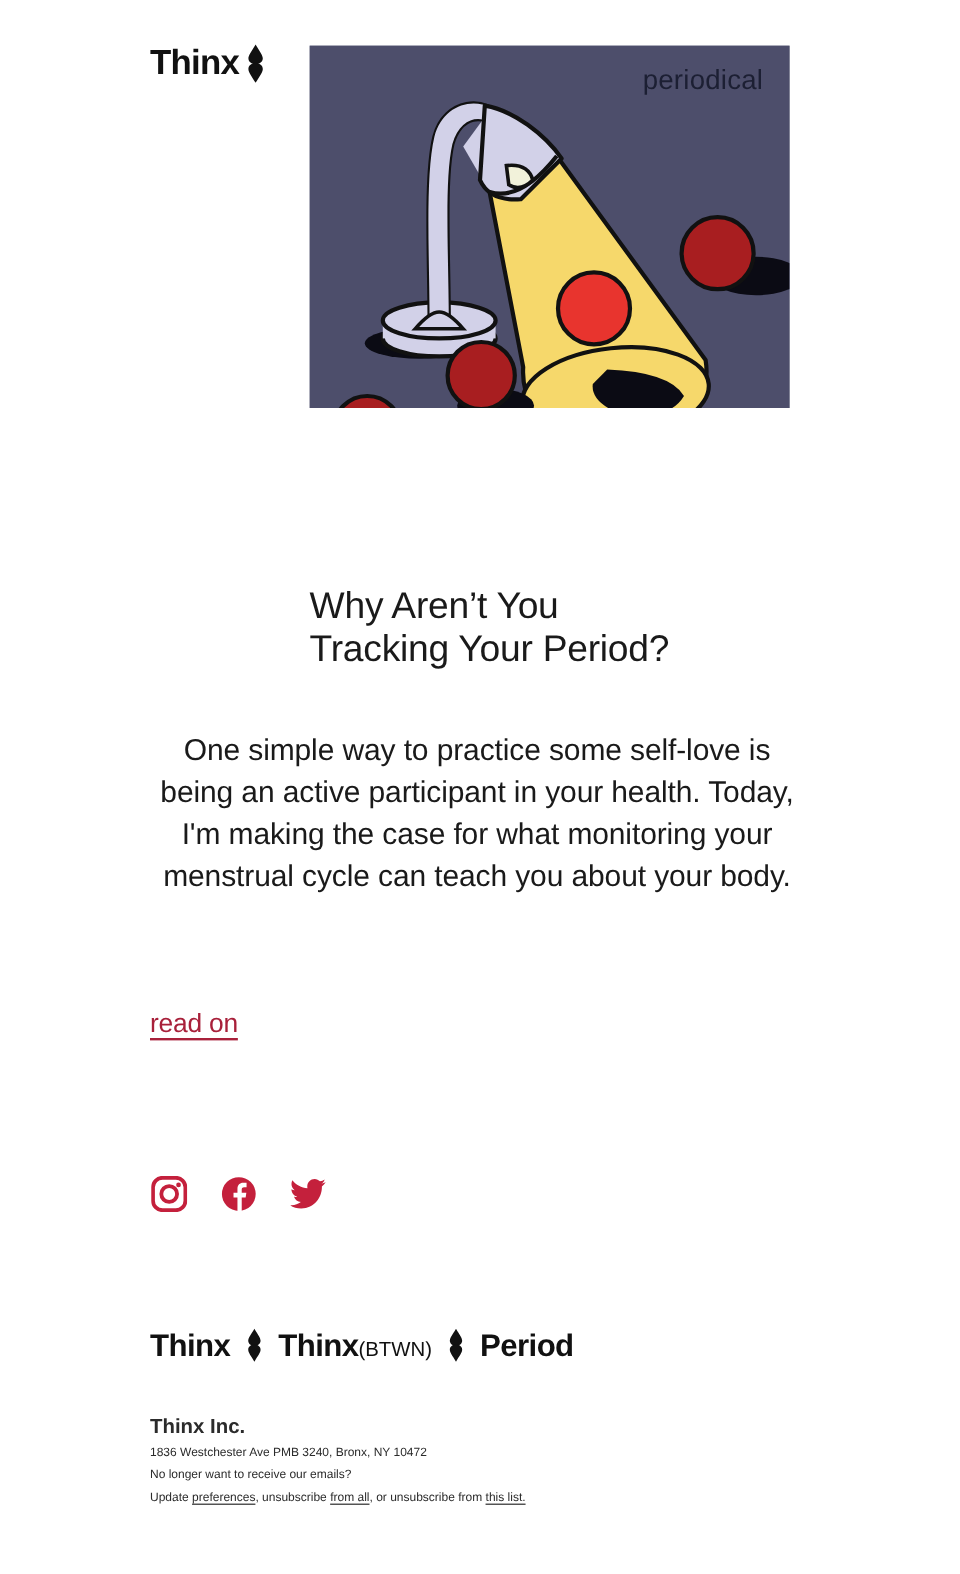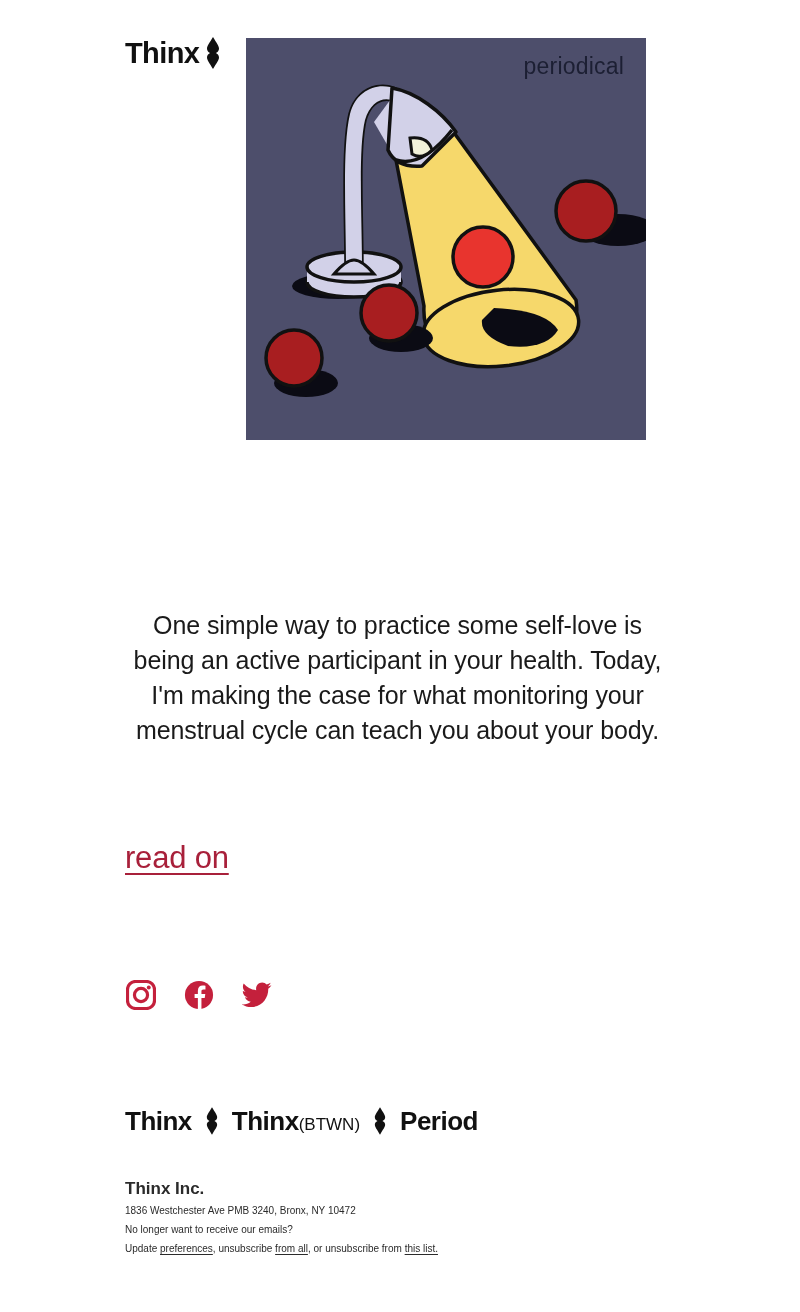--- a/index.html
+++ b/index.html
@@ -43,24 +43,24 @@
     flex-direction: column;
     align-items: center;
     justify-content: center;
     margin-left: 7px;
   }
   .droplet-mark svg { display: block; }
 
   
   .hero {
     position: absolute;
-    left: 246px;
+    left: 258px;
     top: 38px;
     width: 400px;
-    height: 402px;
+    height: 302px;
     background: #4d4e6b;
     overflow: hidden;
   }
   .hero svg { display: block; }
   .hero-label {
     position: absolute;
     right: 22px;
     top: 17px;
     font-size: 23px;
     color: #1c1f33;
@@ -93,21 +93,21 @@
     color: #1a1a1a;
     letter-spacing: -0.1px;
     text-align: center;
   }
 
   
   .read-on {
     position: absolute;
     left: 125px;
     top: 841px;
-    font-size: 31px;
+    font-size: 22px;
     line-height: 1.1;
     color: #a8203a;
     text-decoration: underline;
     text-underline-offset: 5px;
     text-decoration-thickness: 2px;
     letter-spacing: -0.2px;
     cursor: pointer;
     text-align: right;
   }
 
@@ -231,20 +231,24 @@
       <circle cx="143" cy="275" r="28" fill="#a81e20" stroke="#111111" stroke-width="3.5"></circle>
 
       <ellipse cx="60" cy="345" rx="32" ry="14" fill="#0b0b14"></ellipse>
       <circle cx="48" cy="320" r="28" fill="#a81e20" stroke="#111111" stroke-width="3.5"></circle>
 
       <circle cx="237" cy="219" r="30" fill="#e8342e" stroke="#111111" stroke-width="3.5"></circle>
     </svg>
     <div class="hero-label">periodical</div>
   </div>
 
+  <h1 class="headline">
+    <span>Why Aren’t You</span><br>
+    <span>Tracking Your Period?</span>
+  </h1>
 
   <p class="body-copy">One simple way to practice some self-love is being an active participant in your health. Today, I'm making the case for what monitoring your menstrual cycle can teach you about your body.</p>
 
   <a class="read-on" href="#">read on</a>
 
   <div class="social-row">
     <a href="#">
       <svg class="social-icon" viewBox="0 0 32 32" aria-hidden="true">
         <rect x="1.6" y="1.6" width="28.8" height="28.8" rx="8.5" ry="8.5" fill="none" stroke="#c4203c" stroke-width="3.4"></rect>
         <circle cx="16" cy="16" r="7" fill="none" stroke="#c4203c" stroke-width="3.4"></circle>

